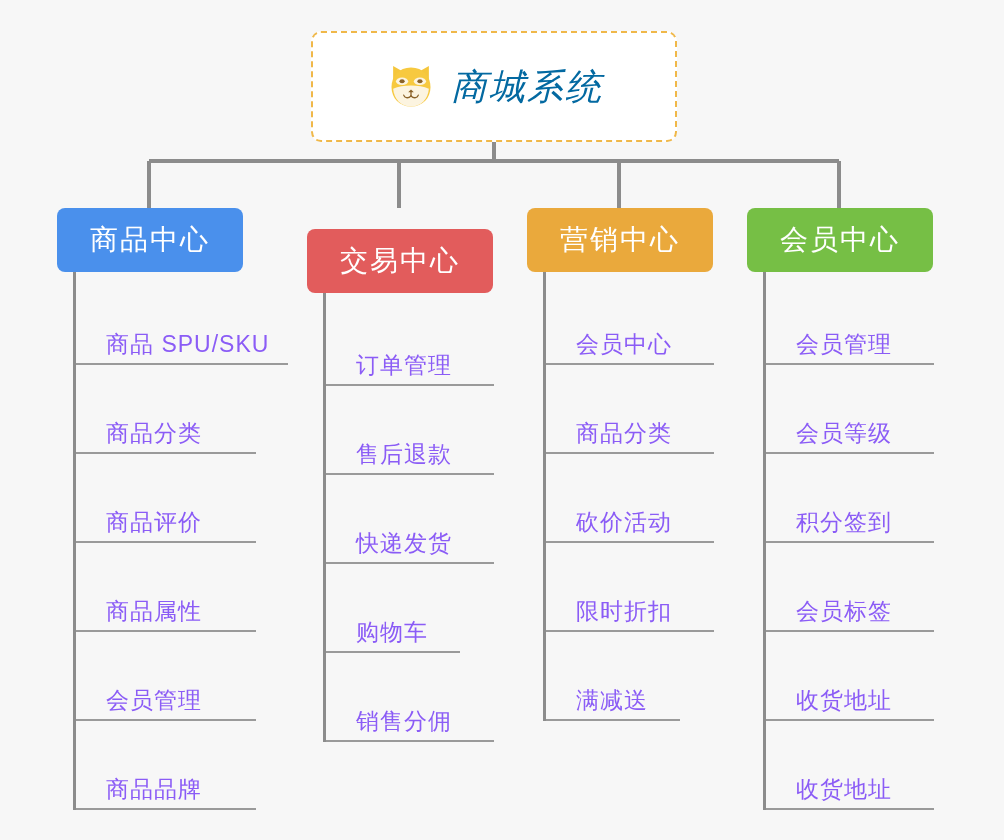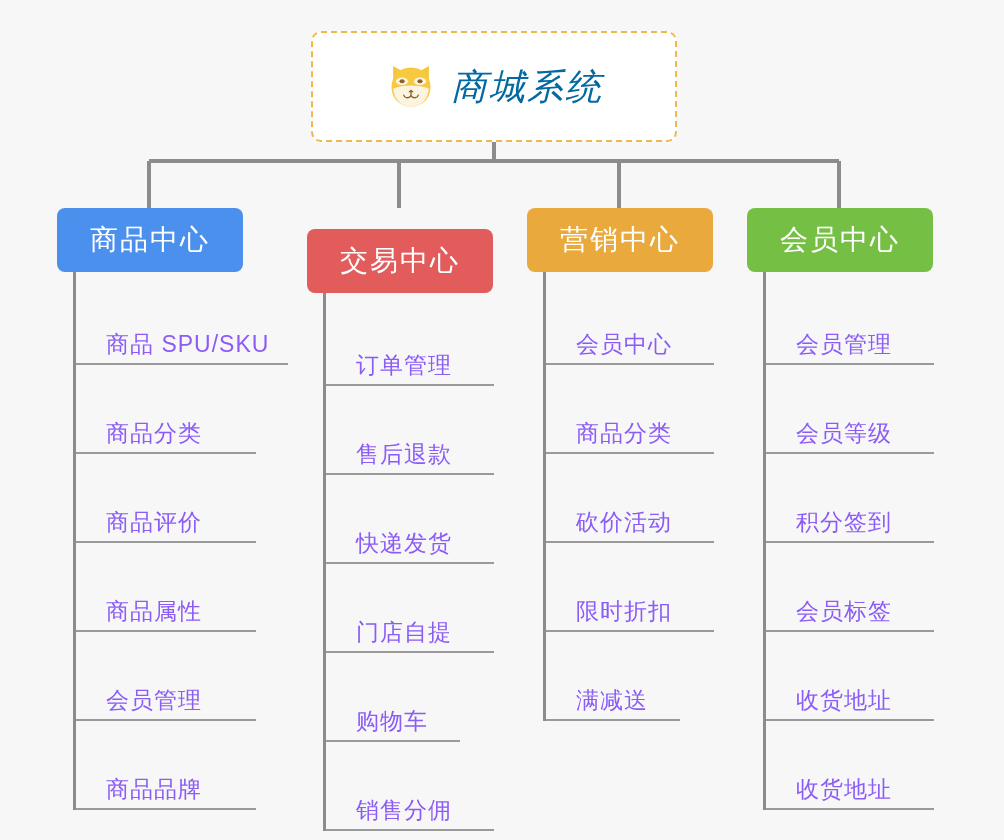--- a/index.html
+++ b/index.html
@@ -193,23 +193,20 @@
     <div class="leaf-stack">
       <div class="leaf">
         <span class="leaf-label">订单管理</span>
       </div>
       <div class="leaf">
         <span class="leaf-label">售后退款</span>
       </div>
       <div class="leaf">
         <span class="leaf-label">快递发货</span>
       </div>
-      <div class="leaf">
-        <span class="leaf-label">门店自提</span>
-      </div>
       <div class="leaf" style="width:134px">
         <span class="leaf-label">购物车</span>
       </div>
       <div class="leaf">
         <span class="leaf-label">销售分佣</span>
       </div>
     </div>
   </div>
 
   <div class="branch" id="branch-2">

